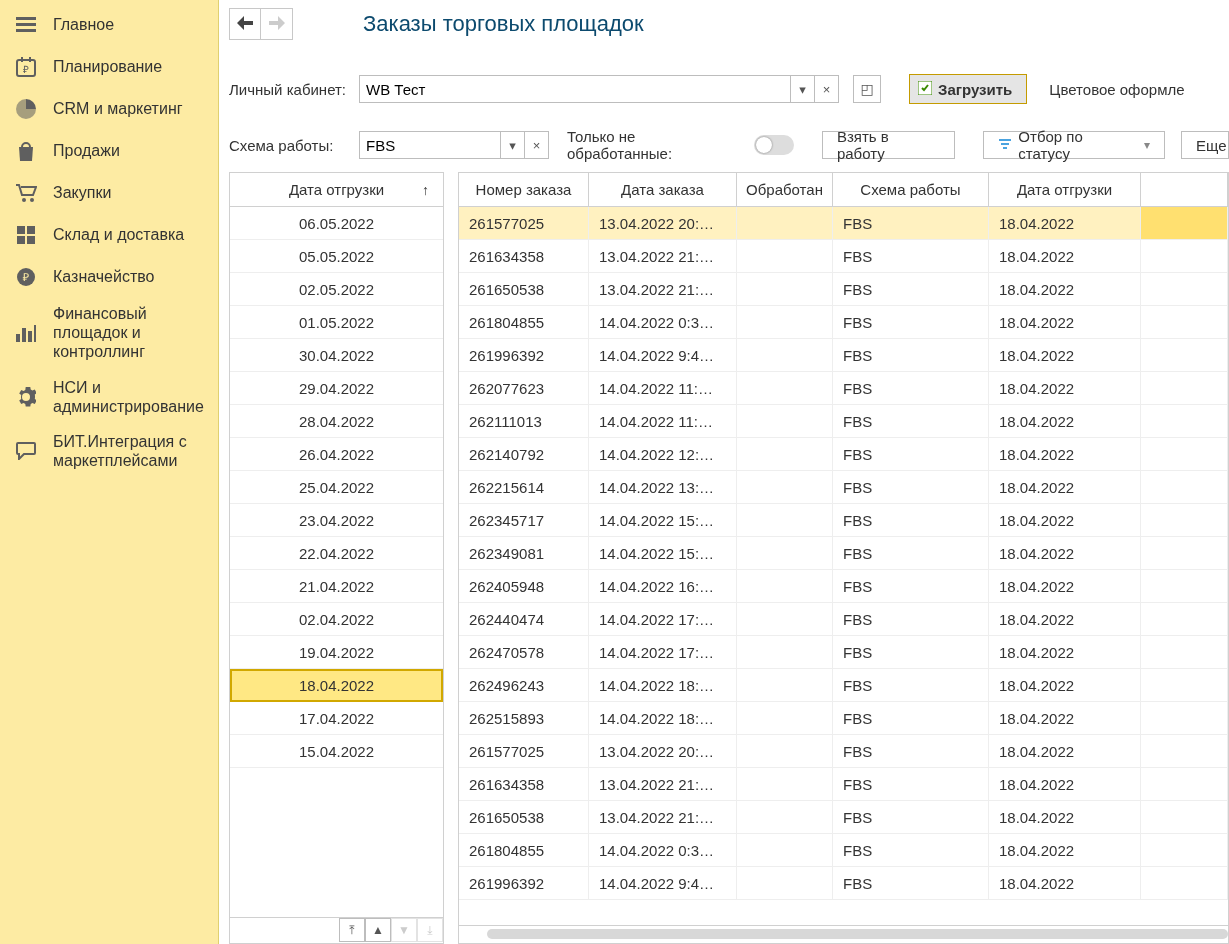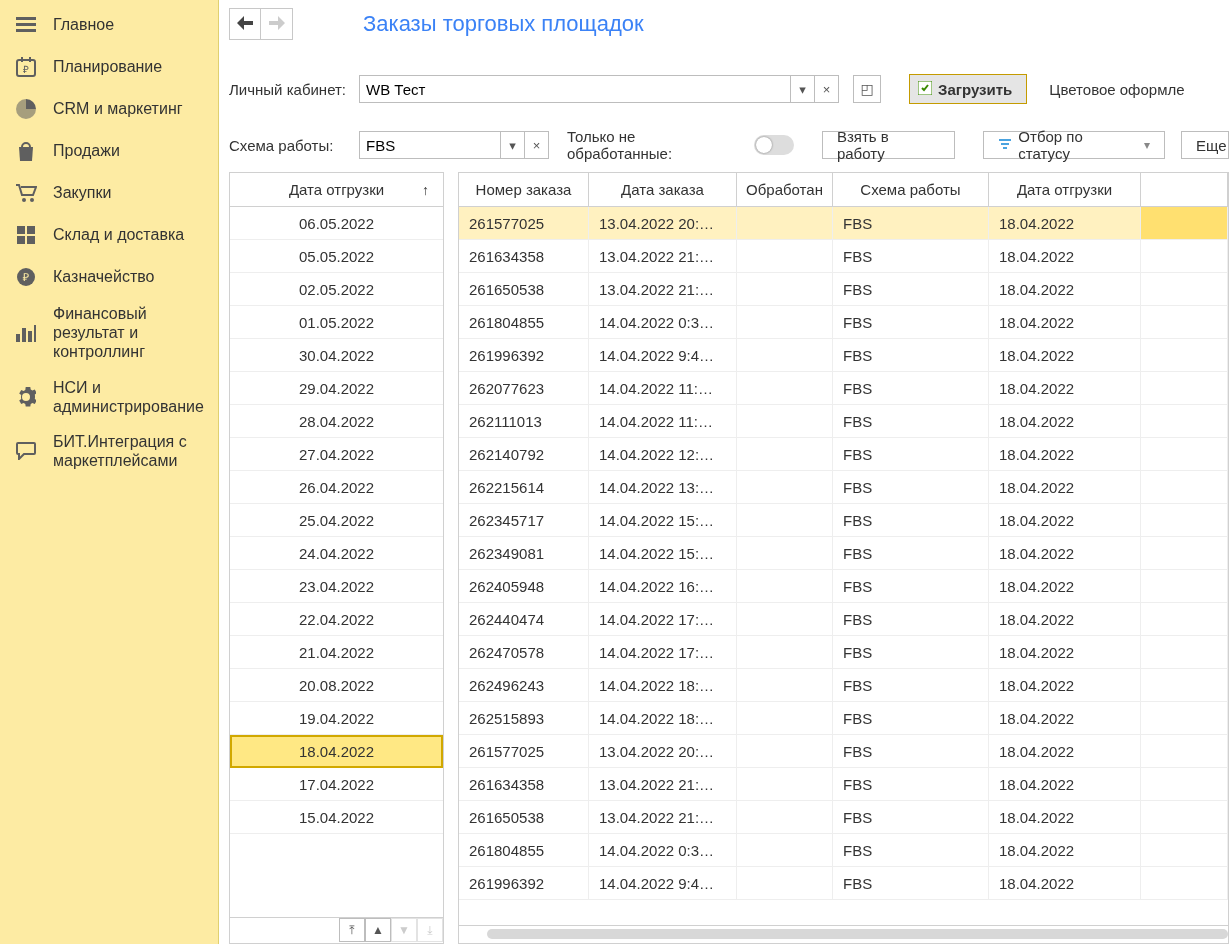--- a/index.html
+++ b/index.html
@@ -12,21 +12,21 @@
   .side-icon { width:22px; height:22px; margin-right:16px; flex-shrink:0; display:flex; align-items:center; justify-content:center; color:#5f5f5f; }
   .side-item.multiline .side-text { white-space:normal; }
   .side-item.multiline { padding-top:6px; padding-bottom:6px; }
   svg { fill:currentColor; }
 
   
   .main { flex:1; height:100%; padding:8px 0 0 10px; min-width:0; display:flex; flex-direction:column; }
   .header-row { display:flex; align-items:center; margin-bottom:34px; }
   .nav-btn { width:32px; height:32px; border:1px solid #c8c8c8; background:#fff; display:flex; align-items:center; justify-content:center; cursor:pointer; }
   .nav-btn + .nav-btn { border-left:none; }
-  .page-title { font-size:22px; margin-left:70px; color:#3b82f6; }
+  .page-title { font-size:22px; margin-left:70px; color:#0c4a6e; }
 
   .filters { display:flex; flex-direction:column; gap:24px; margin-bottom:10px; }
   .filter-row { display:flex; align-items:center; gap:10px; min-width:0; }
   .flabel { min-width:120px; font-size:15px; color:#333; }
   .combo { display:flex; align-items:stretch; border:1px solid #bdbdbd; height:28px; background:#fff; }
   .combo .c-input { border:none; outline:none; padding:0 6px; font-size:15px; background:transparent; }
   .combo .c-input.wide { width:430px; }
   .combo .c-input.small { width:140px; }
   .combo .c-btn { width:24px; border-left:1px solid #bdbdbd; background:#fff; display:flex; align-items:center; justify-content:center; cursor:pointer; font-size:13px; color:#555;}
   .sq-btn { width:28px; height:28px; border:1px solid #bdbdbd; background:#fff; display:flex; align-items:center; justify-content:center; cursor:pointer; margin-left:4px; font-size:14px; color:#555;}
@@ -143,21 +143,21 @@
     </div>
     <div class="side-item multiline">
       <span class="side-icon">
         <svg width="20" height="18" viewBox="0 0 20 18">
           <rect x="0" y="10" width="4" height="8"></rect>
           <rect x="6" y="4" width="4" height="14"></rect>
           <rect x="12" y="7" width="4" height="11"></rect>
           <rect x="18" y="1" width="2" height="17"></rect>
         </svg>
       </span>
-      <span class="side-text">Финансовый результат и контроллинг</span>
+      <span class="side-text">Финансовый площадок и контроллинг</span>
     </div>
     <div class="side-item">
       <span class="side-icon">
         <svg width="20" height="20" viewBox="0 0 20 20">
           <path d="M10 6a4 4 0 1 0 0 8 4 4 0 0 0 0-8zm9 4a9 9 0 0 1-.2 1.9l2 1.6-2 3.4-2.4-1a8 8 0 0 1-1.7 1l-.4 2.6H9.7l-.4-2.6a8 8 0 0 1-1.7-1l-2.4 1-2-3.4 2-1.6A9 9 0 0 1 5 10a9 9 0 0 1 .2-1.9l-2-1.6 2-3.4 2.4 1a8 8 0 0 1 1.7-1L9.7 0h4.6l.4 2.6a8 8 0 0 1 1.7 1l2.4-1 2 3.4-2 1.6A9 9 0 0 1 19 10z"></path>
         </svg>
       </span>
       <span class="side-text">НСИ и администрирование</span>
     </div>
     <div class="side-item multiline">
@@ -254,28 +254,26 @@
         <span class="sort-arrow">↑</span>
       </div>
       <div class="dates-list" id="dates-list">
           <div class="date-row">06.05.2022</div>
           <div class="date-row">05.05.2022</div>
           <div class="date-row">02.05.2022</div>
           <div class="date-row">01.05.2022</div>
           <div class="date-row">30.04.2022</div>
           <div class="date-row">29.04.2022</div>
           <div class="date-row">28.04.2022</div>
-          <div class="date-row">27.04.2022</div>
           <div class="date-row">26.04.2022</div>
           <div class="date-row">25.04.2022</div>
-          <div class="date-row">24.04.2022</div>
           <div class="date-row">23.04.2022</div>
           <div class="date-row">22.04.2022</div>
           <div class="date-row">21.04.2022</div>
-          <div class="date-row">20.08.2022</div>
+          <div class="date-row">02.04.2022</div>
           <div class="date-row">19.04.2022</div>
           <div class="date-row selected">18.04.2022</div>
           <div class="date-row">17.04.2022</div>
           <div class="date-row">15.04.2022</div>
         </div>
       <div class="left-footer">
         <div class="pg-btn">
             <span>⤒</span>
           </div>
         <div class="pg-btn">

